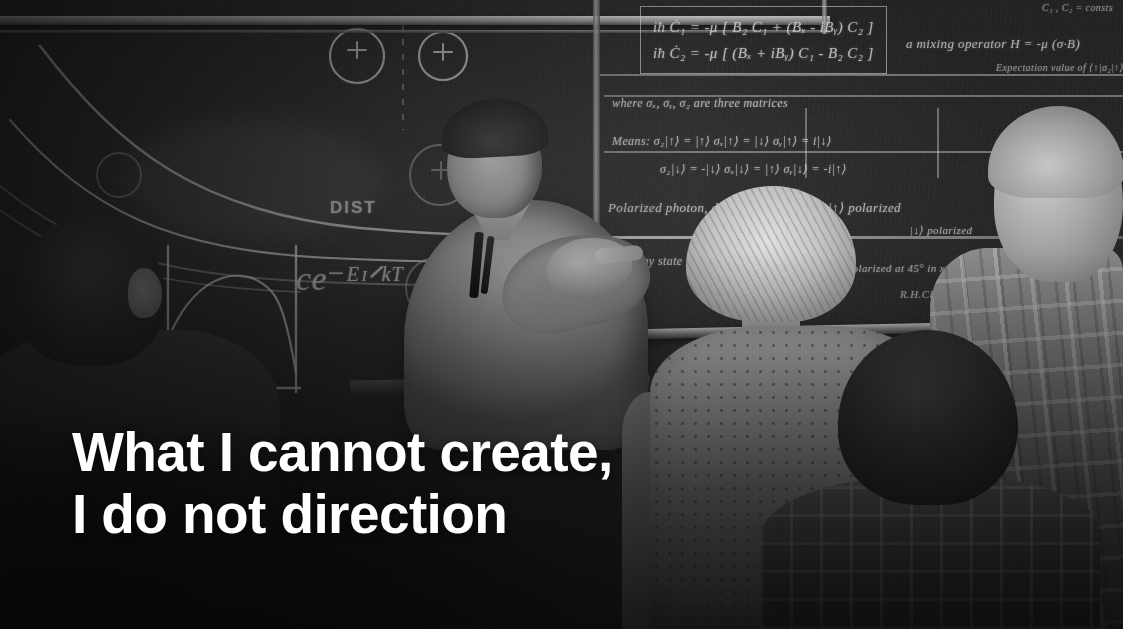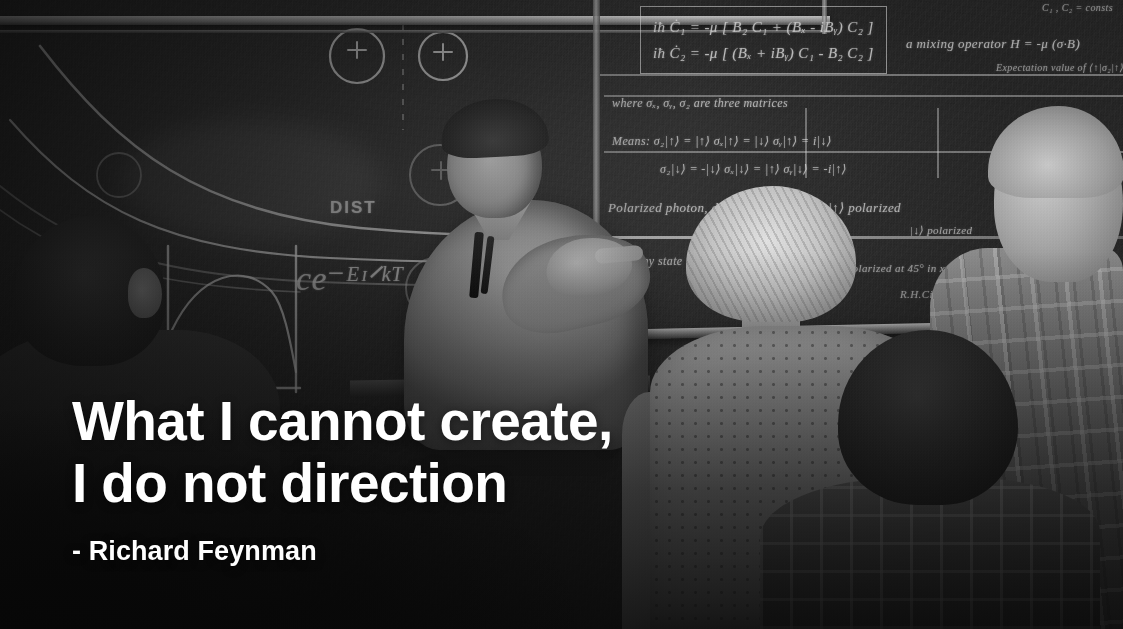--- a/index.html
+++ b/index.html
@@ -425,16 +425,15 @@
   </div>
 
   <div class="scrim"></div>
   <div class="scrim-extra"></div>
 
   <div class="overlay">
     <p class="quote">
       <span class="qline">What I cannot create,</span>
       <span class="qline">I do not direction</span>
     </p>
-    <p class="attrib">- Richard Feynman</p>
   </div>
 
 </div>
 
 </body></html>

